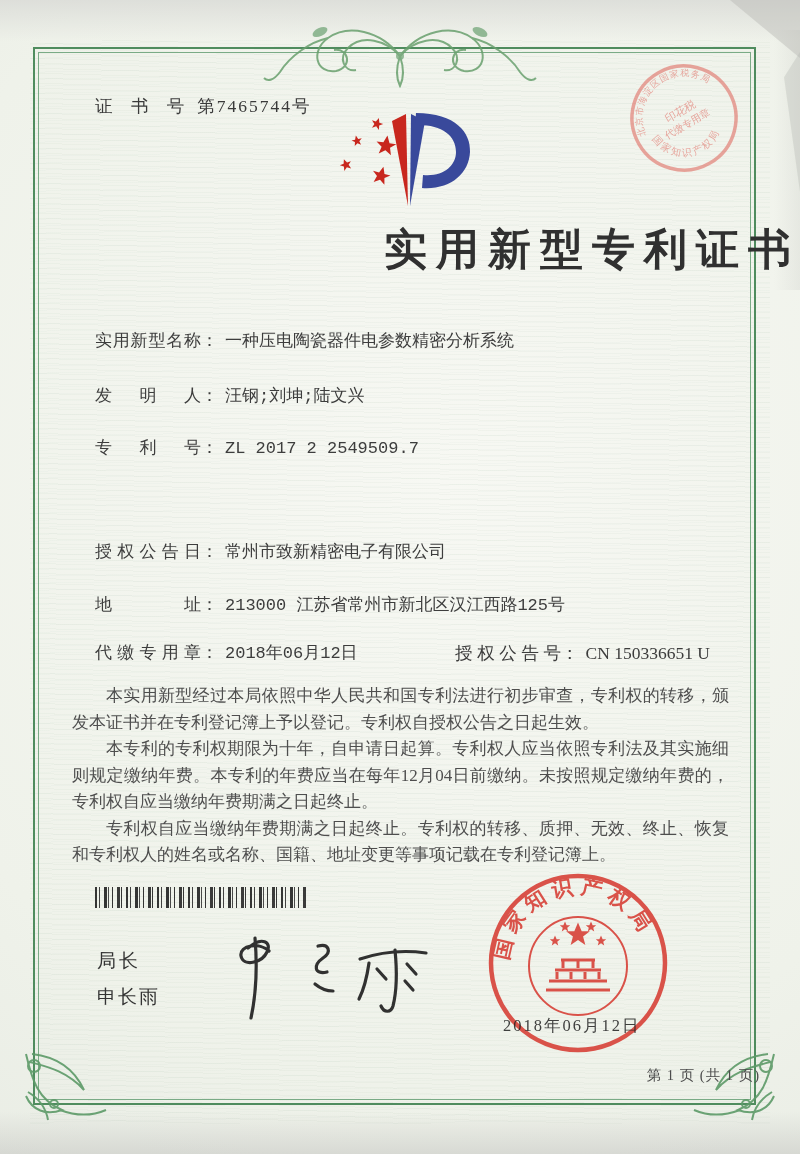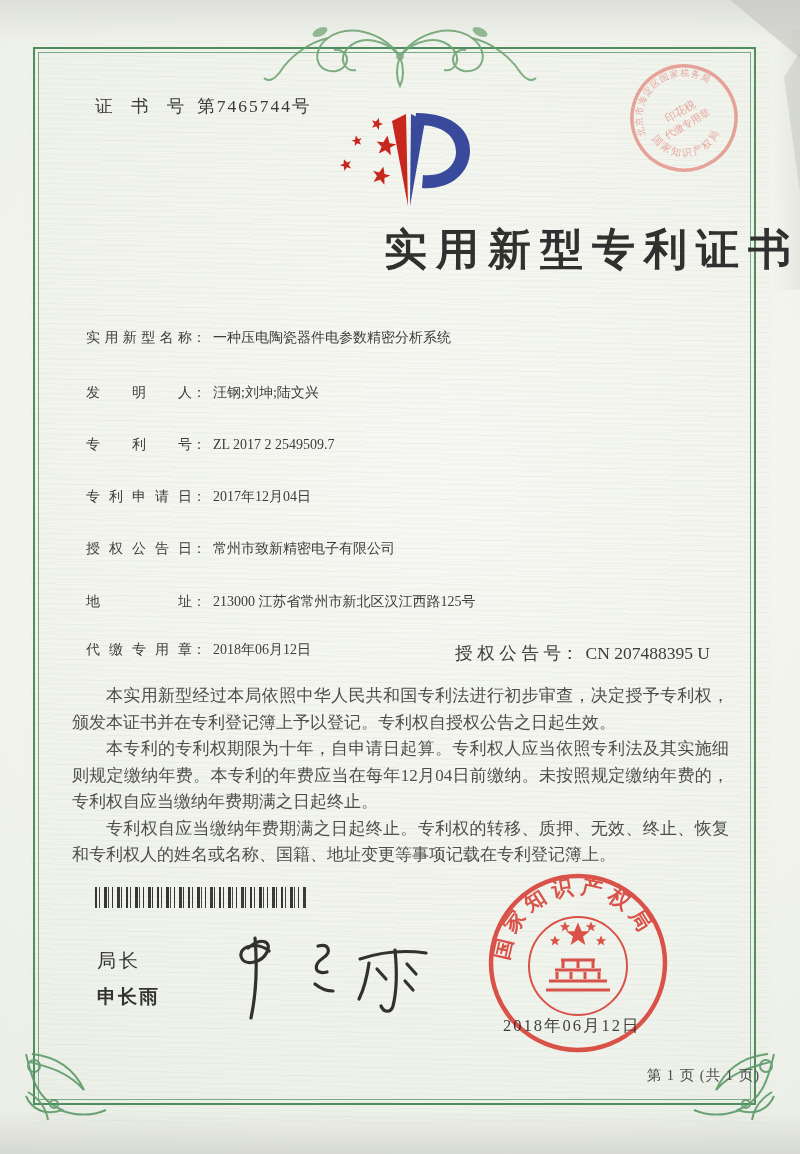--- a/index.html
+++ b/index.html
@@ -35,21 +35,21 @@
   .corner-flourish.right{right:20px;top:1052px;transform:scaleX(-1);}
 
   .cert-no{position:absolute;left:95px;top:94px;font-size:17.5px;letter-spacing:2px;color:#3a3a3a;}
   .cert-no .lbl{letter-spacing:7px;margin-right:6px;margin-top:15px;}
 
   .logo{position:absolute;left:328px;top:108px;}
 
   .title{position:absolute;left:0;top:221px;width:100%;text-align:right;
     font-size:43px;font-weight:700;letter-spacing:9px;color:#303030;text-indent:9px;}
 
-  .row{position:absolute;left:86px;font-size:14px;white-space:nowrap;color:#3d3d3d;}
+  .row{position:absolute;left:95px;font-size:17px;white-space:nowrap;color:#3d3d3d;font-family:Liberation Mono, monospace;}
   .flabel{display:inline-block;width:106px;text-align:justify;text-align-last:justify;vertical-align:bottom;}
   .fvalue{margin-left:7px;}
   .r1{top:329px}.r2{top:384px}.r3{top:436px}.r4{top:488px}.r5{top:540px}.r6{top:593px}
   .grant-left{top:641px}
   .grant-right{position:absolute;left:455px;top:641px;font-size:17.5px;white-space:nowrap;}
 
   .body-text{position:absolute;left:72px;top:683px;width:657px;font-size:17px;
     line-height:26.5px;color:#4e4e4e;}
   .body-text p{margin:0;text-align:justify;text-indent:2em;}
 
@@ -58,21 +58,21 @@
     background:repeating-linear-gradient(90deg,
       #1c1c1c 0 2px, transparent 2px 4px,
       #2a2a2a 4px 5px, transparent 5px 9px,
       #1c1c1c 9px 12px, transparent 12px 13px,
       #333 13px 14px, transparent 14px 17px,
       #1c1c1c 17px 18px, transparent 18px 22px,
       #222 22px 25px, transparent 25px 26px,
       #1c1c1c 26px 27px, transparent 27px 31px);}
 
   .sig-role{position:absolute;left:97px;top:948px;font-size:19px;letter-spacing:3px;color:#333;}
-  .sig-name{position:absolute;left:97px;top:984px;font-size:19px;letter-spacing:2px;color:#333;font-weight:bold;}
+  .sig-name{position:absolute;left:97px;top:984px;font-size:19px;letter-spacing:2px;color:#333;}
   .signature{position:absolute;left:218px;top:928px;}
 
   .seal{position:absolute;left:483px;top:868px;opacity:.92;}
   .seal-date{position:absolute;left:503px;top:1015px;font-size:16.5px;letter-spacing:2px;
     color:#222;opacity:.85;white-space:nowrap;}
 
   .stamp{position:absolute;left:626px;top:60px;opacity:.52;filter:blur(.3px);}
 
   .footer{position:absolute;left:0;top:1066px;width:760px;text-align:right;
     font-size:14.5px;color:#4c4c4c;letter-spacing:1px;}
@@ -170,39 +170,36 @@
 
   <div class="row r1">
     <span class="flabel">实用新型名称</span><span>：</span><span class="fvalue">一种压电陶瓷器件电参数精密分析系统</span>
   </div>
   <div class="row r2">
     <span class="flabel">发明人</span><span>：</span><span class="fvalue">汪钢;刘坤;陆文兴</span>
   </div>
   <div class="row r3">
     <span class="flabel">专利号</span><span>：</span><span class="fvalue">ZL 2017 2 2549509.7</span>
   </div>
-  <div class="row r4">
-    <span class="flabel">专利申请日</span><span>：</span><span class="fvalue">2017年12月04日</span>
-  </div>
   <div class="row r5">
     <span class="flabel">授权公告日</span><span>：</span><span class="fvalue">常州市致新精密电子有限公司</span>
   </div>
   <div class="row r6">
     <span class="flabel">地址</span><span>：</span><span class="fvalue">213000 江苏省常州市新北区汉江西路125号</span>
   </div>
 
   <div class="row grant-left">
     <span class="flabel">代缴专用章</span><span>：</span><span class="fvalue">2018年06月12日</span>
   </div>
   <div class="grant-right">
-    <span class="flabel">授权公告号</span><span>：</span><span class="fvalue">CN 207488395 U</span>
+    <span class="flabel">授权公告号</span><span>：</span><span class="fvalue">CN 150336651 U</span>
   </div>
 
   <div class="body-text">
-    <p>本实用新型经过本局依照中华人民共和国专利法进行初步审查，决定授予专利权，颁发本证书并在专利登记簿上予以登记。专利权自授权公告之日起生效。</p>
+    <p>本实用新型经过本局依照中华人民共和国专利法进行初步审查，专利权的转移，颁发本证书并在专利登记簿上予以登记。专利权自授权公告之日起生效。</p>
     <p>本专利的专利权期限为十年，自申请日起算。专利权人应当依照专利法及其实施细则规定缴纳年费。本专利的年费应当在每年12月04日前缴纳。未按照规定缴纳年费的，专利权自应当缴纳年费期满之日起终止。</p>
     <p>专利权自应当缴纳年费期满之日起终止。专利权的转移、质押、无效、终止、恢复和专利权人的姓名或名称、国籍、地址变更等事项记载在专利登记簿上。</p>
   </div>
 
   <div class="barcode"></div>
 
   <div class="sig-role">局长</div>
   <div class="sig-name">申长雨</div>
 
   <svg class="signature" width="220" height="100" viewBox="0 0 220 100">

